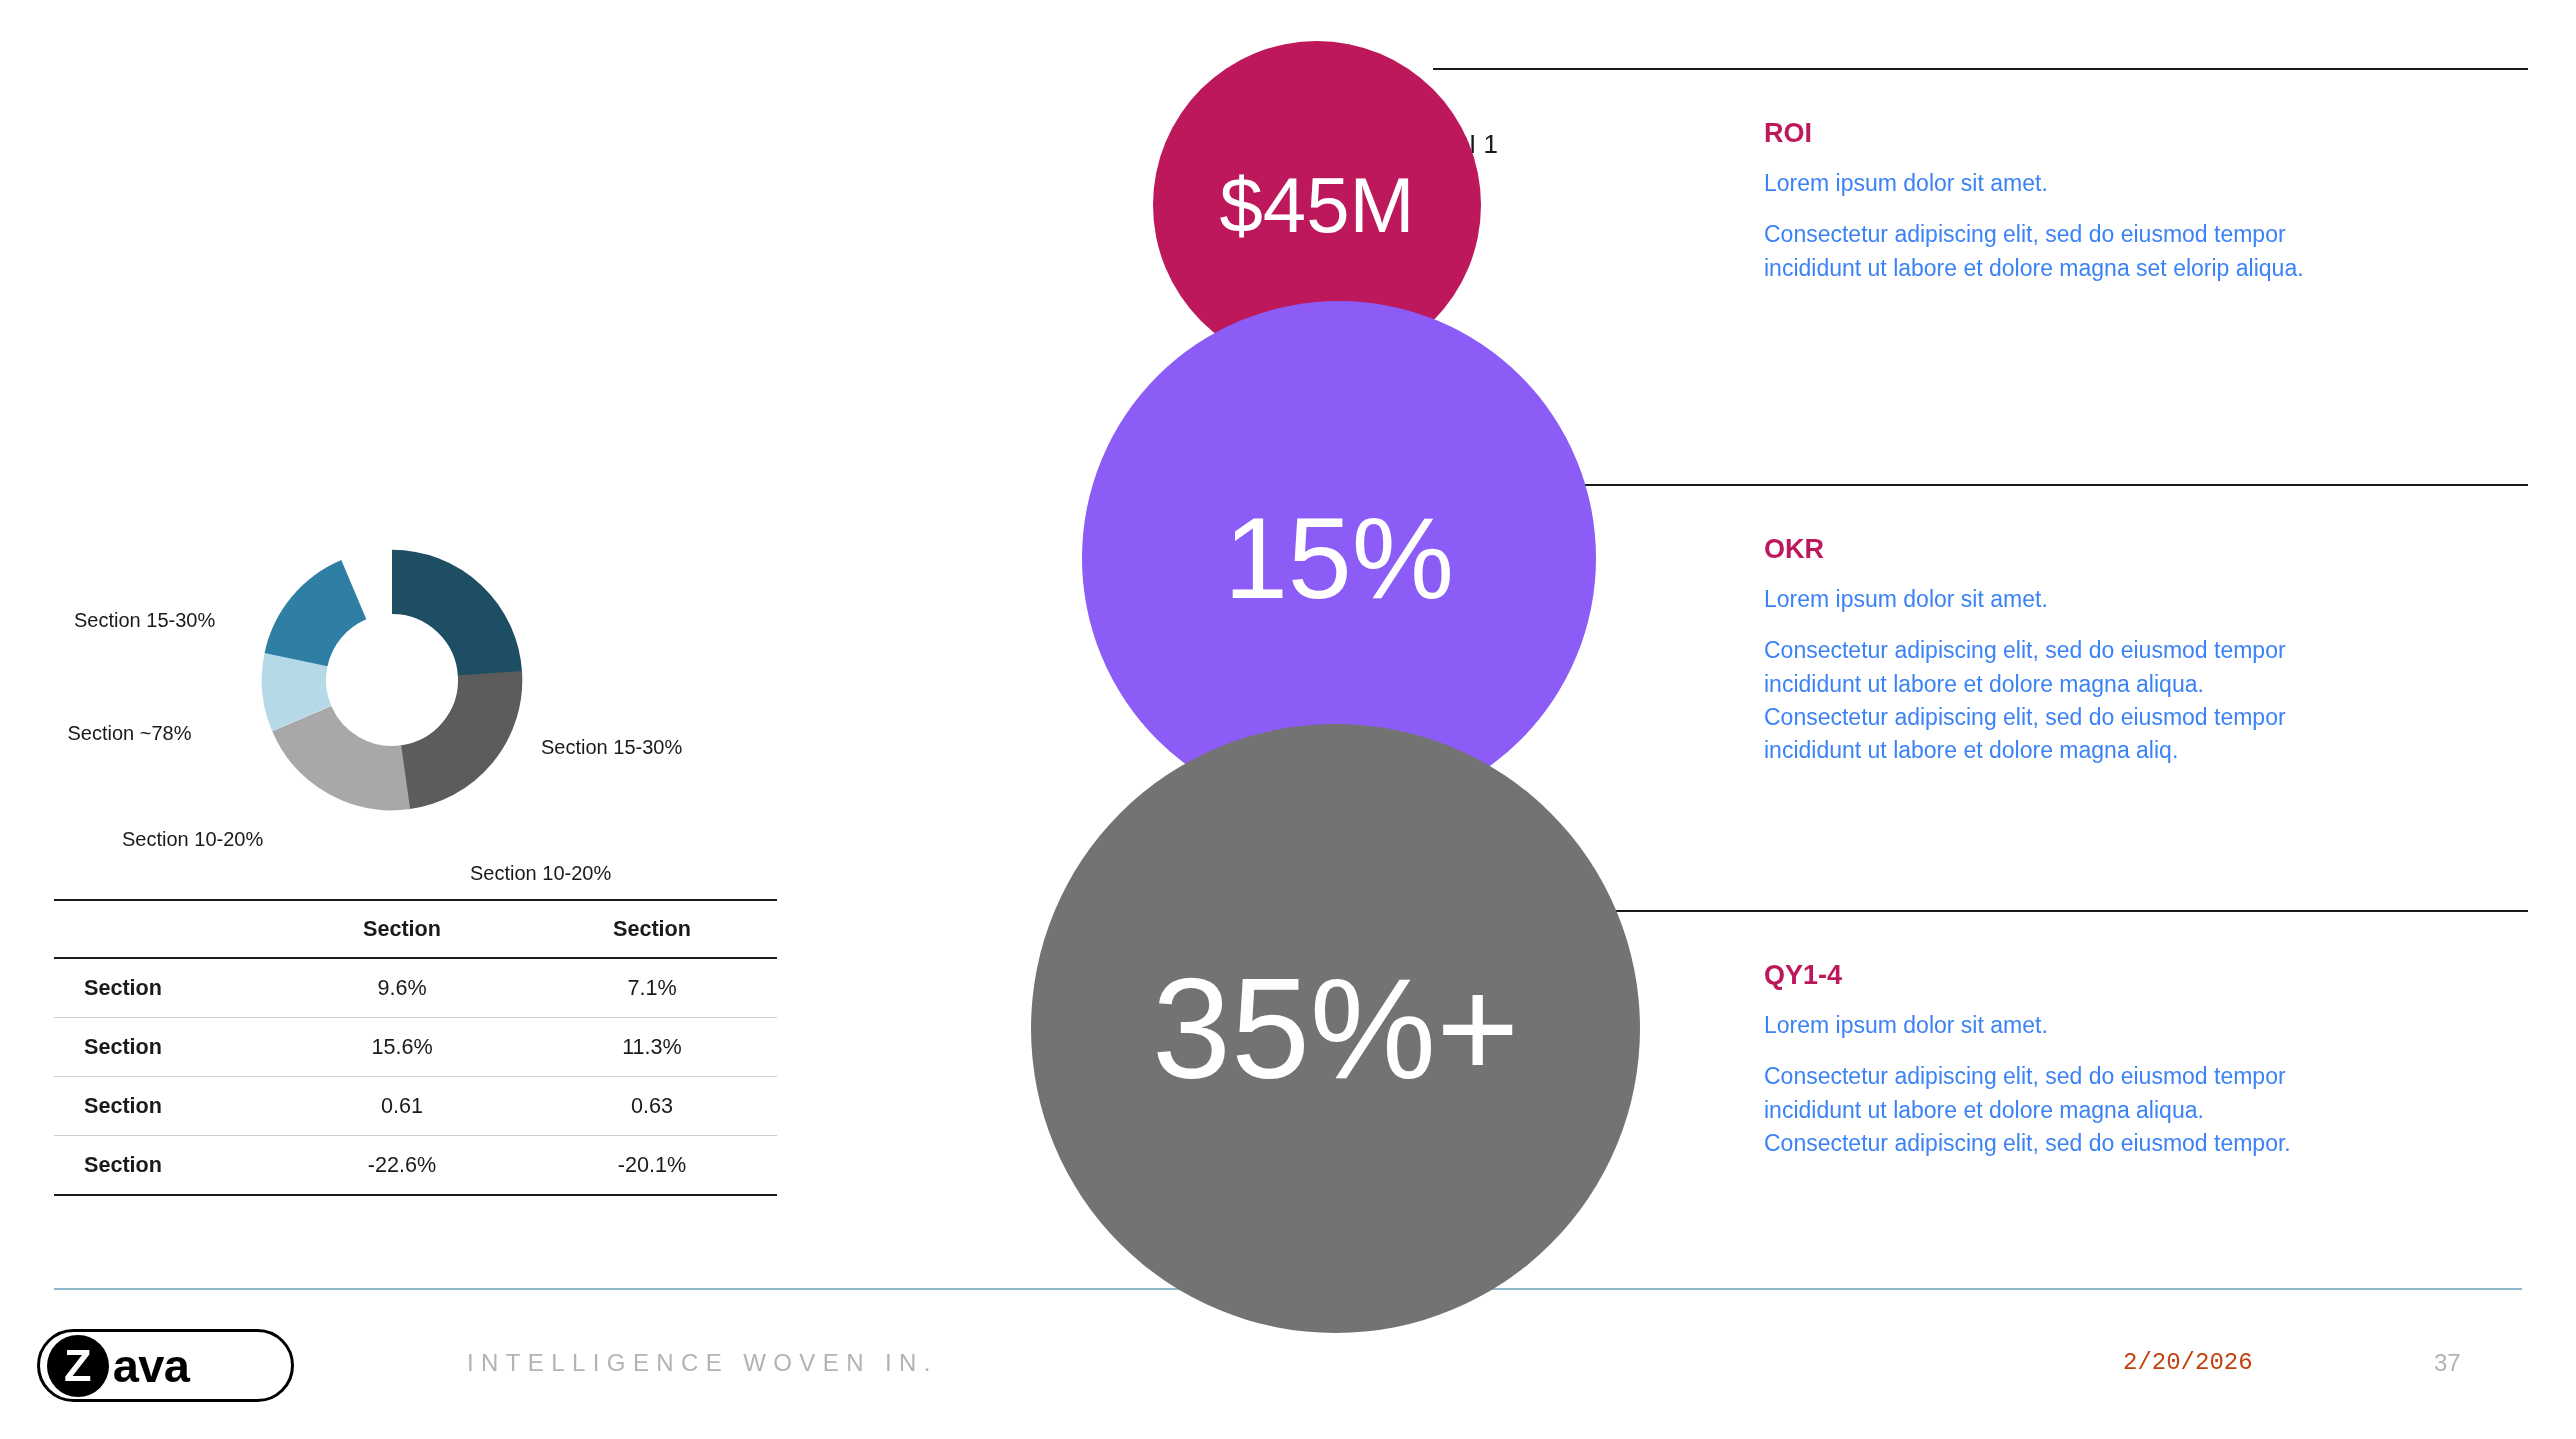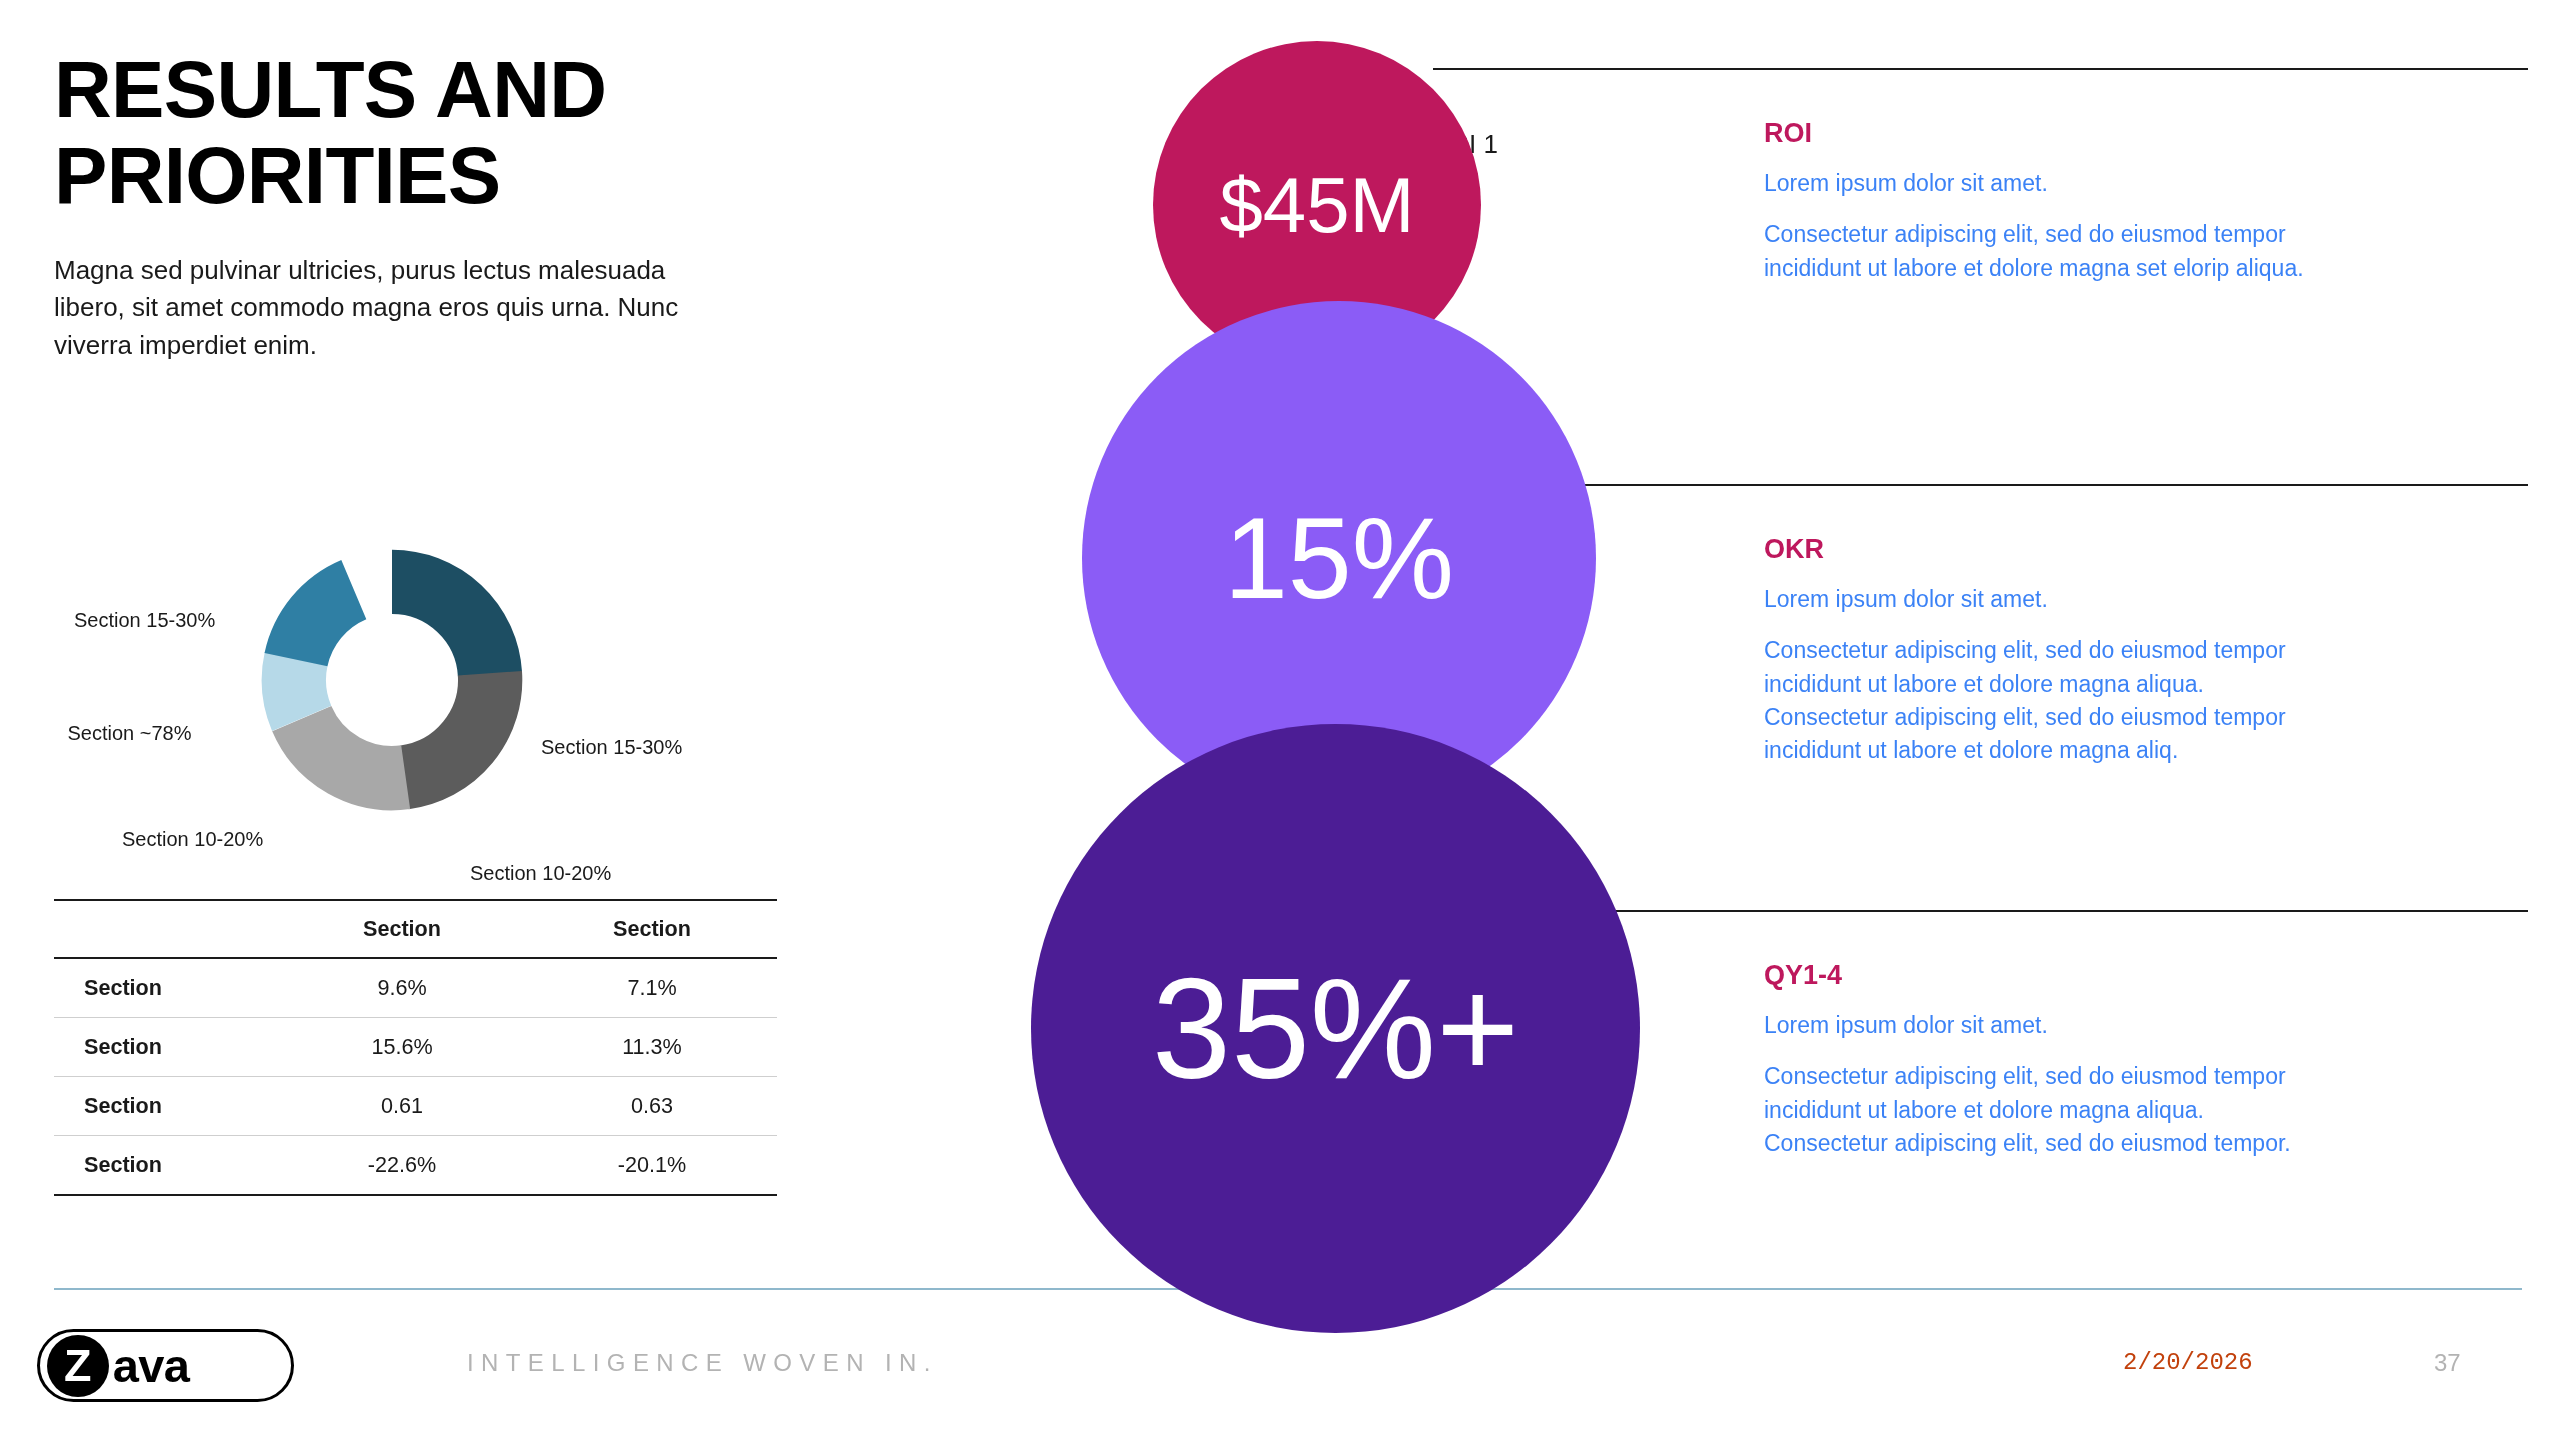--- a/index.html
+++ b/index.html
@@ -143,21 +143,21 @@
   .bubble-2 {
     left: 68px; top: 260px;
     width: 514px; height: 514px;
     background: #8b5cf6;
     font-size: 115px;
     z-index: 2;
   }
   .bubble-3 {
     left: 17px; top: 683px;
     width: 609px; height: 609px;
-    background: #4c1d95;
+    background: #737373;
     font-size: 142px;
     z-index: 3;
   }
 
   
   .pri-area {
     position: absolute;
     left: 1433px;
     top: 68px;
     width: 1095px;
@@ -270,25 +270,20 @@
     top: 1349px;
     font-size: 24px;
     color: #b3b3b3;
   }
 </style>
 </head>
 <body>
 
 <div class="slide">
 
-  <div class="left-col">
-    <h1 class="title">RESULTS AND
-PRIORITIES</h1>
-    <p class="subtitle">Magna sed pulvinar ultricies, purus lectus malesuada libero, sit amet commodo magna eros quis urna. Nunc viverra imperdiet enim.</p>
-  </div>
 
   <div class="donut-wrap">
     <div class="donut">
       <svg width="264" height="264" viewBox="0 0 390 390">
 
         <g transform="translate(195,195)">
 
           <circle r="145" fill="none" stroke="#1d4e63" stroke-width="95" stroke-dasharray="218.7 692.4" transform="rotate(-90)"></circle>
           <circle r="145" fill="none" stroke="#5c5c5c" stroke-width="95" stroke-dasharray="218.7 692.4" transform="rotate(-4)"></circle>
           <circle r="145" fill="none" stroke="#a8a8a8" stroke-width="95" stroke-dasharray="188.9 722.2" transform="rotate(82)"></circle>

